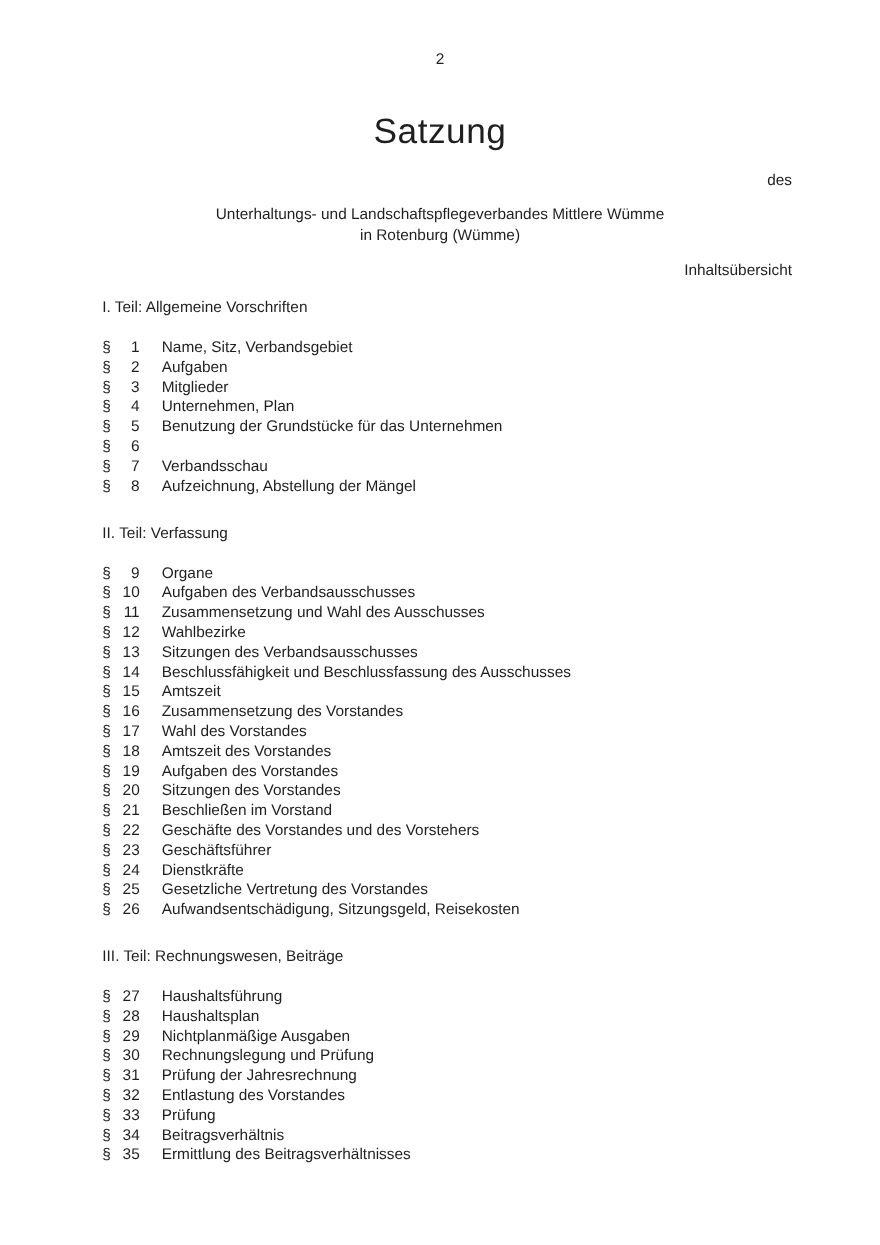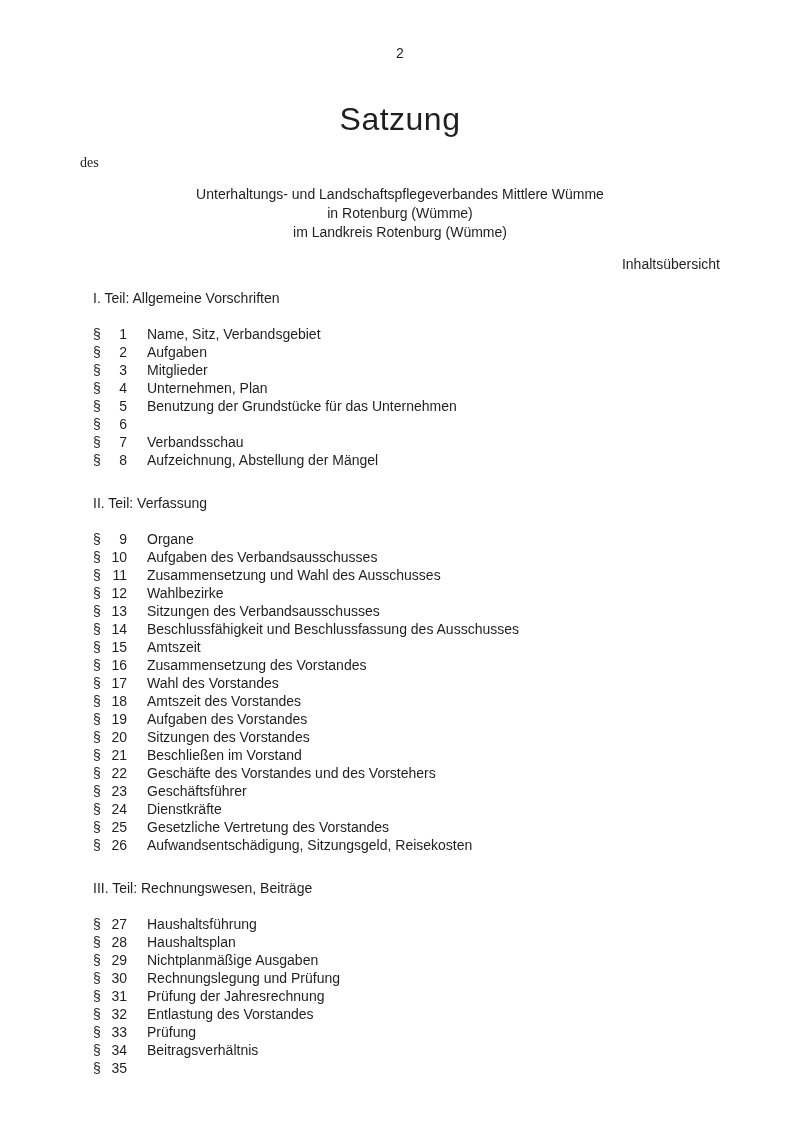--- a/index.html
+++ b/index.html
@@ -33,24 +33,23 @@
     margin-left:-13px;
     text-align:center;
     font-size:32px;
     line-height:34px;
     font-weight:400;
     letter-spacing:0.5px;
   }
   .of-label{
     margin-top:18px;
     margin-left:-13px;
-    text-align:left;
-    font-size:14px;
-    line-height:18px;
-    font-family:Liberation Serif, serif;
+    text-align:right;
+    font-size:14px;
+    line-height:18px;
   }
   .org-block{
     margin-top:13px;
     margin-left:-13px;
     text-align:center;
     font-size:14px;
     line-height:19px;
   }
   .toc-label{
     margin-top:13px;
@@ -97,21 +96,20 @@
 
   <div class="page-number">2</div>
 
   <h1 class="doc-title">Satzung</h1>
 
   <div class="of-label">des</div>
 
   <div class="org-block">
     <div>Unterhaltungs- und Landschaftspflegeverbandes Mittlere Wümme</div>
     <div>in Rotenburg (Wümme)</div>
-    <div>im Landkreis Rotenburg (Wümme)</div>
   </div>
 
   <div class="toc-label">Inhaltsübersicht</div>
 
   <div>
   <section class="section">
     <h2 class="section-heading">I. Teil: Allgemeine Vorschriften</h2>
     <div class="section-items">
   <div class="toc-item">
     <span class="para-sign">§</span>
@@ -322,18 +320,19 @@
 
   <div class="toc-item">
     <span class="para-sign">§</span>
     <span class="para-num">34</span>
     <span class="para-title">Beitragsverhältnis</span>
   </div>
 
   <div class="toc-item">
     <span class="para-sign">§</span>
     <span class="para-num">35</span>
+    <span class="para-title">Ermittlung des Beitragsverhältnisses</span>
   </div>
 </div>
   </section>
 </div>
 
 </div>
 
 </body></html>

